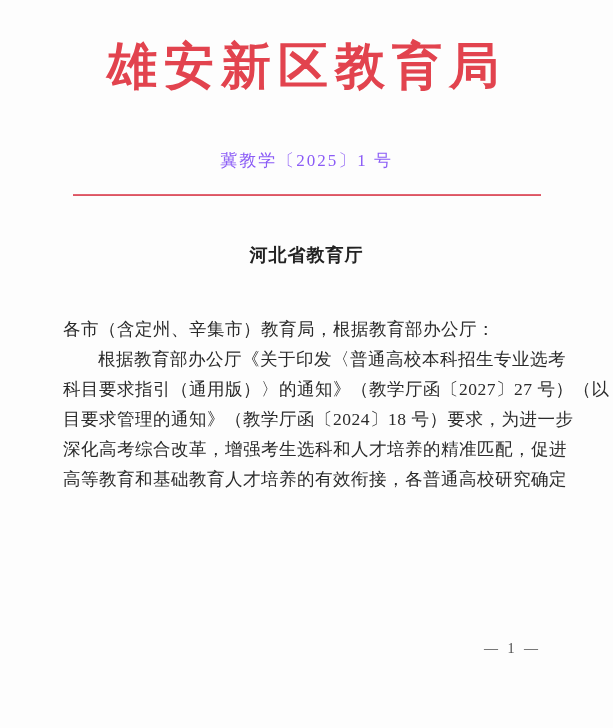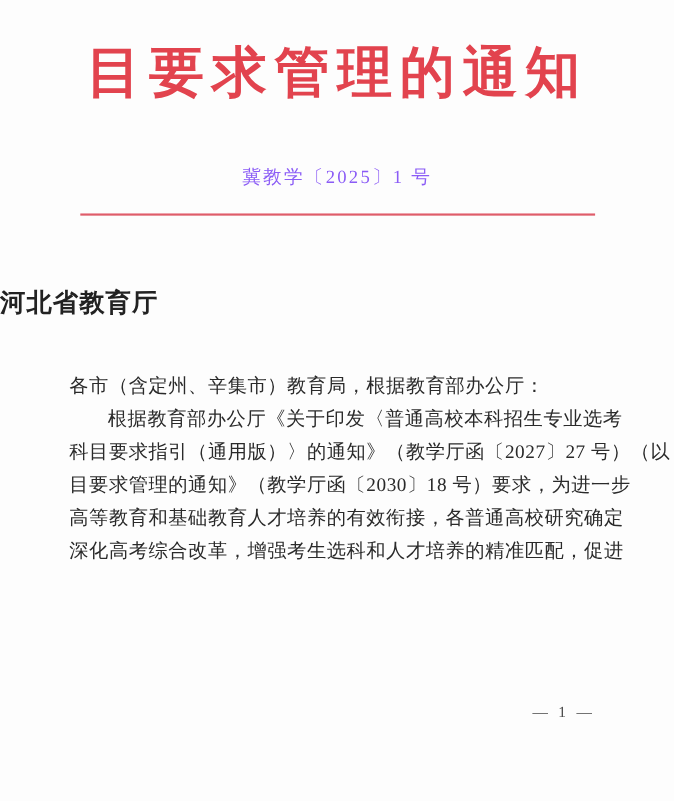--- a/index.html
+++ b/index.html
@@ -32,24 +32,24 @@
     color: #8b5cf6;
     letter-spacing: 2px;
   }
   .red-line {
     width: 468px;
     height: 2px;
     margin: 21px auto 0 auto;
     background: linear-gradient(to bottom, #e56a78, #d94f5c);
   }
   .title-block {
-    margin-top: 64px;
-    text-align: left;
+    margin-top: 43px;
+    text-align: center;
     font-weight: bold;
-    font-size: 23px;
+    font-size: 18px;
     line-height: 32px;
     color: #222222;
     letter-spacing: 1px;
   }
   .title-line { white-space: nowrap; }
   .body-block {
     margin-top: 43px;
     padding: 0 62px 0 63px;
     font-size: 17.5px;
     line-height: 30px;
@@ -74,34 +74,34 @@
     letter-spacing: 3px;
     color: #4a4a4a;
     font-family: "Liberation Serif", "DejaVu Serif", serif;
   }
 </style>
 </head>
 <body>
 
 <div class="page">
 
-  <div class="letterhead">目要求管理的通知</div>
+  <div class="letterhead">雄安新区教育局</div>
 
   <div class="doc-number">冀教学〔2025〕1 号</div>
 
   <div class="red-line"></div>
 
   <div class="title-block">
     <div class="title-line">河北省教育厅</div>
   </div>
 
   <div class="body-block">
     <div class="body-line no-justify">各市（含定州、辛集市）教育局，根据教育部办公厅：</div>
     <div class="body-line indent">根据教育部办公厅《关于印发〈普通高校本科招生专业选考</div>
     <div class="body-line">科目要求指引（通用版）〉的通知》（教学厅函〔2027〕27 号）（以</div>
-    <div class="body-line">目要求管理的通知》（教学厅函〔2030〕18 号）要求，为进一步</div>
+    <div class="body-line">目要求管理的通知》（教学厅函〔2024〕18 号）要求，为进一步</div>
+    <div class="body-line">深化高考综合改革，增强考生选科和人才培养的精准匹配，促进</div>
     <div class="body-line">高等教育和基础教育人才培养的有效衔接，各普通高校研究确定</div>
-    <div class="body-line">深化高考综合改革，增强考生选科和人才培养的精准匹配，促进</div>
   </div>
 
   <div class="page-footer">— 1 —</div>
 
 </div>
 
 </body></html>

